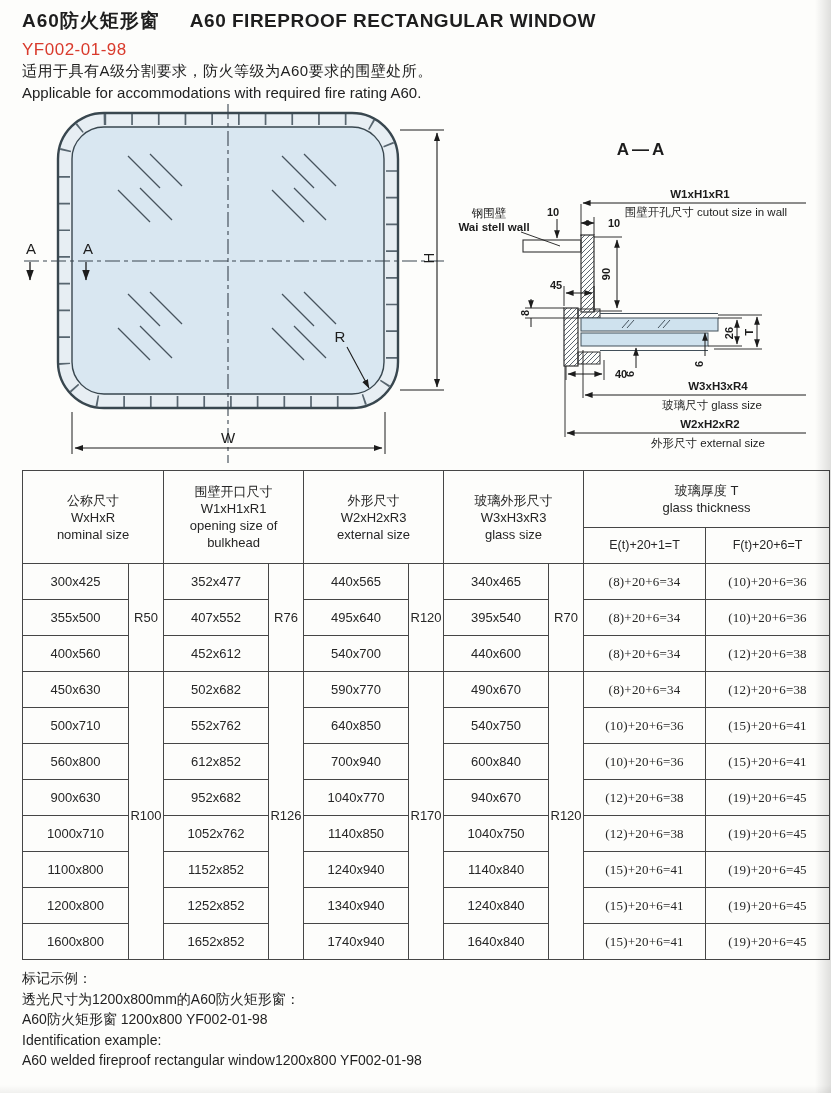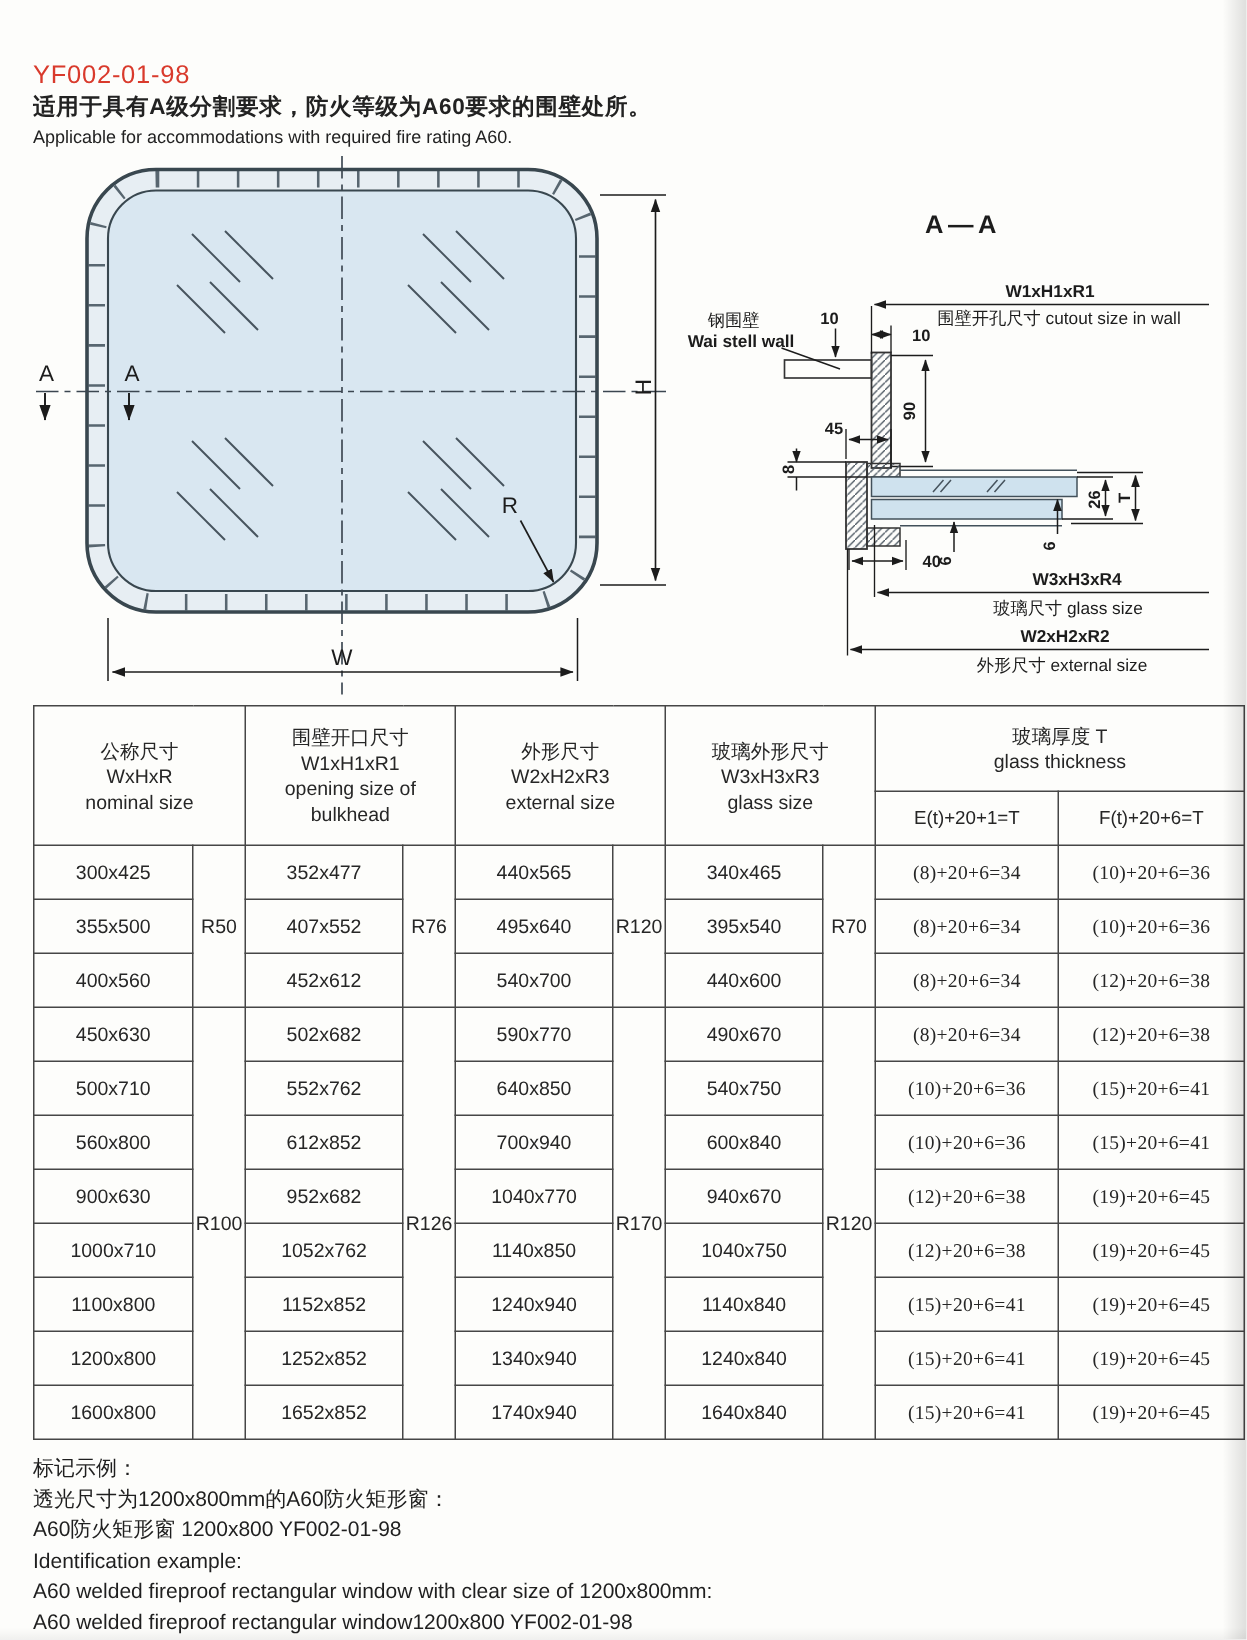--- a/index.html
+++ b/index.html
@@ -13,22 +13,22 @@
     background:linear-gradient(to right,rgba(0,0,0,0),rgba(0,0,0,0.12));}
   .bottom-shade{position:absolute;left:0;bottom:0;width:100%;height:8px;
     background:linear-gradient(to bottom,rgba(0,0,0,0),rgba(0,0,0,0.05));}
 
   
   .title-row{position:absolute;left:22px;top:8px;white-space:nowrap;}
   .title-zh{font-size:19px;font-weight:bold;letter-spacing:1px;margin-right:30px;}
   .title-en{font-size:19px;font-weight:bold;letter-spacing:.5px;}
   .code{position:absolute;left:22px;top:40px;font-size:17px;font-weight:normal;
     color:#d93a2c;letter-spacing:.5px;}
-  .desc-zh{position:absolute;left:22px;top:62px;font-size:15px;letter-spacing:.5px;color:#222;font-weight:bold;}
-  .desc-en{position:absolute;left:22px;top:84px;font-size:12px;color:#222;}
+  .desc-zh{position:absolute;left:22px;top:62px;font-size:15px;letter-spacing:.5px;color:#222;}
+  .desc-en{position:absolute;left:22px;top:84px;font-size:15px;color:#222;}
 
   
   svg.drawing{position:absolute;left:0;top:0;}
   svg.drawing text{font-family:"Liberation Sans","DejaVu Sans",sans-serif;fill:#1c1c1c;}
   .dim-t{font-size:11px;}
   .dim-code{font-size:11.5px;font-weight:bold;}
   .dim-lbl{font-size:11.5px;}
   .big-lbl{font-size:15px;}
   .sec-title{font-size:17px;font-weight:bold;letter-spacing:3px;}
 
@@ -48,20 +48,23 @@
 
   
   .footer{position:absolute;left:22px;top:968px;line-height:20.5px;}
   .footer div{font-size:14px;color:#1f1f1f;}
 </style>
 </head>
 <body>
 
 <div class="sheet">
 
+  <div class="title-row">
+    <span class="title-zh">A60防火矩形窗</span><span class="title-en">A60 FIREPROOF RECTANGULAR WINDOW</span>
+  </div>
   <div class="code">YF002-01-98</div>
   <div class="desc-zh">适用于具有A级分割要求，防火等级为A60要求的围壁处所。</div>
   <div class="desc-en">Applicable for accommodations with required fire rating A60.</div>
 
   <svg class="drawing" width="831" height="1093" viewBox="0 0 831 1093">
     <defs>
       <pattern id="steel" patternUnits="userSpaceOnUse" width="5" height="5">
         <path d="M0,5 L5,0" stroke="#4a5560" stroke-width="0.9"></path>
       </pattern>
       <marker id="ar" viewBox="0 0 10 10" refX="9" refY="5" markerWidth="8.5" markerHeight="8.5" orient="auto-start-reverse">
@@ -329,19 +332,18 @@
           <td class="thick">(19)+20+6=45</td>
         </tr>
       </tbody>
   </table>
 
   <div class="footer">
     <div>标记示例：</div>
     <div>透光尺寸为1200x800mm的A60防火矩形窗：</div>
     <div>A60防火矩形窗  1200x800 YF002-01-98</div>
     <div>Identification example:</div>
-    <div>A60 welded fireproof rectangular window with clear size of 1200x800mm:</div>
     <div>A60 welded fireproof rectangular window1200x800 YF002-01-98</div>
   </div>
 
   <div class="edge-shade"></div>
   <div class="bottom-shade"></div>
 </div>
 
 </body></html>

